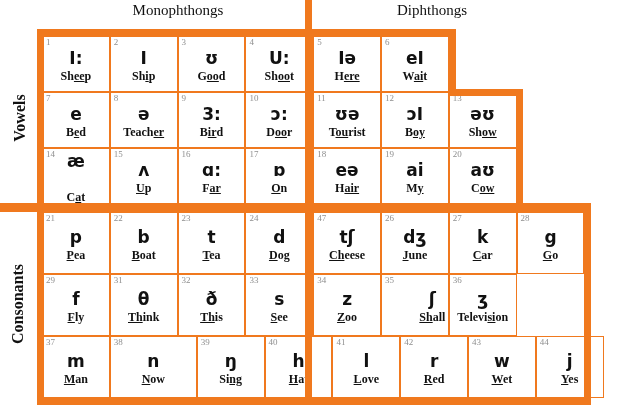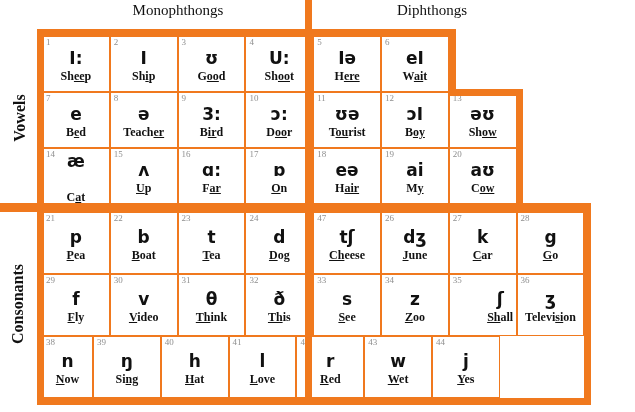--- a/index.html
+++ b/index.html
@@ -181,25 +181,20 @@
           <span class="word"><span class="ul">G</span>o</span>
         </div>
       </div>
       <div class="row" style="left: 42px; top: 274px; height: 62px;">
         <div class="cell" style="width: 67.8px;">
           <span class="num">29</span>
           <span class="sym">f</span>
           <span class="word"><span class="ul">F</span>ly</span>
         </div>
         <div class="cell" style="width: 67.8px;">
-          <span class="num">30</span>
-          <span class="sym">v</span>
-          <span class="word"><span class="ul">V</span>ideo</span>
-        </div>
-        <div class="cell" style="width: 67.8px;">
           <span class="num">31</span>
           <span class="sym">θ</span>
           <span class="word"><span class="ul">Th</span>ink</span>
         </div>
         <div class="cell" style="width: 67.8px;">
           <span class="num">32</span>
           <span class="sym">ð</span>
           <span class="word"><span class="ul">Th</span>is</span>
         </div>
         <div class="cell" style="width: 67.8px;">
@@ -217,21 +212,26 @@
           <span class="sym">ʃ</span>
           <span class="word"><span class="ul">Sh</span>all</span>
         </div>
         <div class="cell" style="width: 67.8px;">
           <span class="num">36</span>
           <span class="sym">ʒ</span>
           <span class="word">Televi<span class="ul">si</span>on</span>
         </div>
       </div>
       <div class="row" style="left: 42px; top: 336px; height: 62px;">
-        <div class="cell" style="width: 51px;">
+        <div class="cell" style="width: 67.8px;">
+          <span class="num">37</span>
+          <span class="sym">m</span>
+          <span class="word"><span class="ul">M</span>an</span>
+        </div>
+        <div class="cell" style="width: 87px;">
           <span class="num">38</span>
           <span class="sym">n</span>
           <span class="word"><span class="ul">N</span>ow</span>
         </div>
         <div class="cell" style="width: 67.8px;">
           <span class="num">39</span>
           <span class="sym">ŋ</span>
           <span class="word">Si<span class="ul">ng</span></span>
         </div>
         <div class="cell" style="width: 67.8px;">

